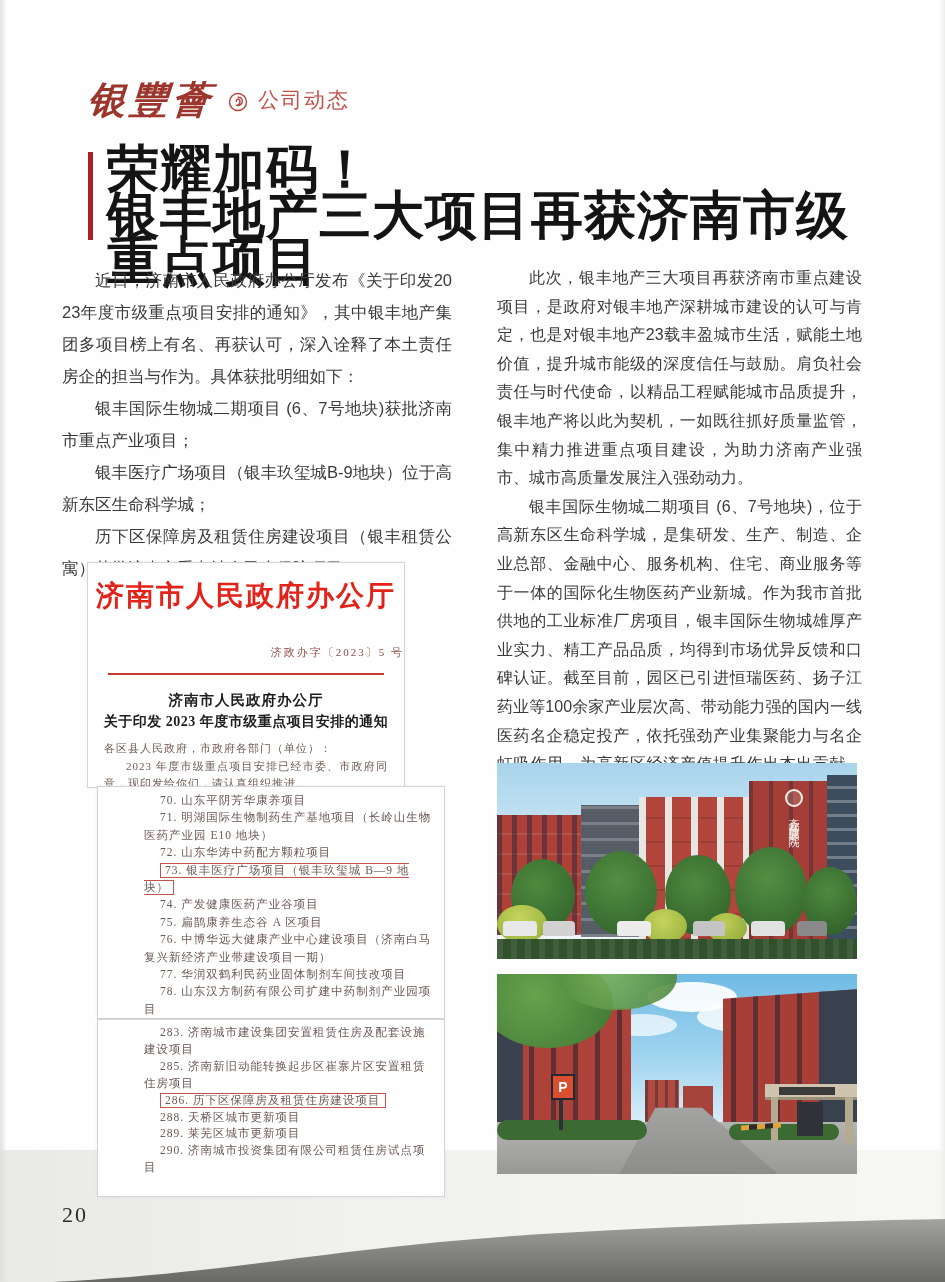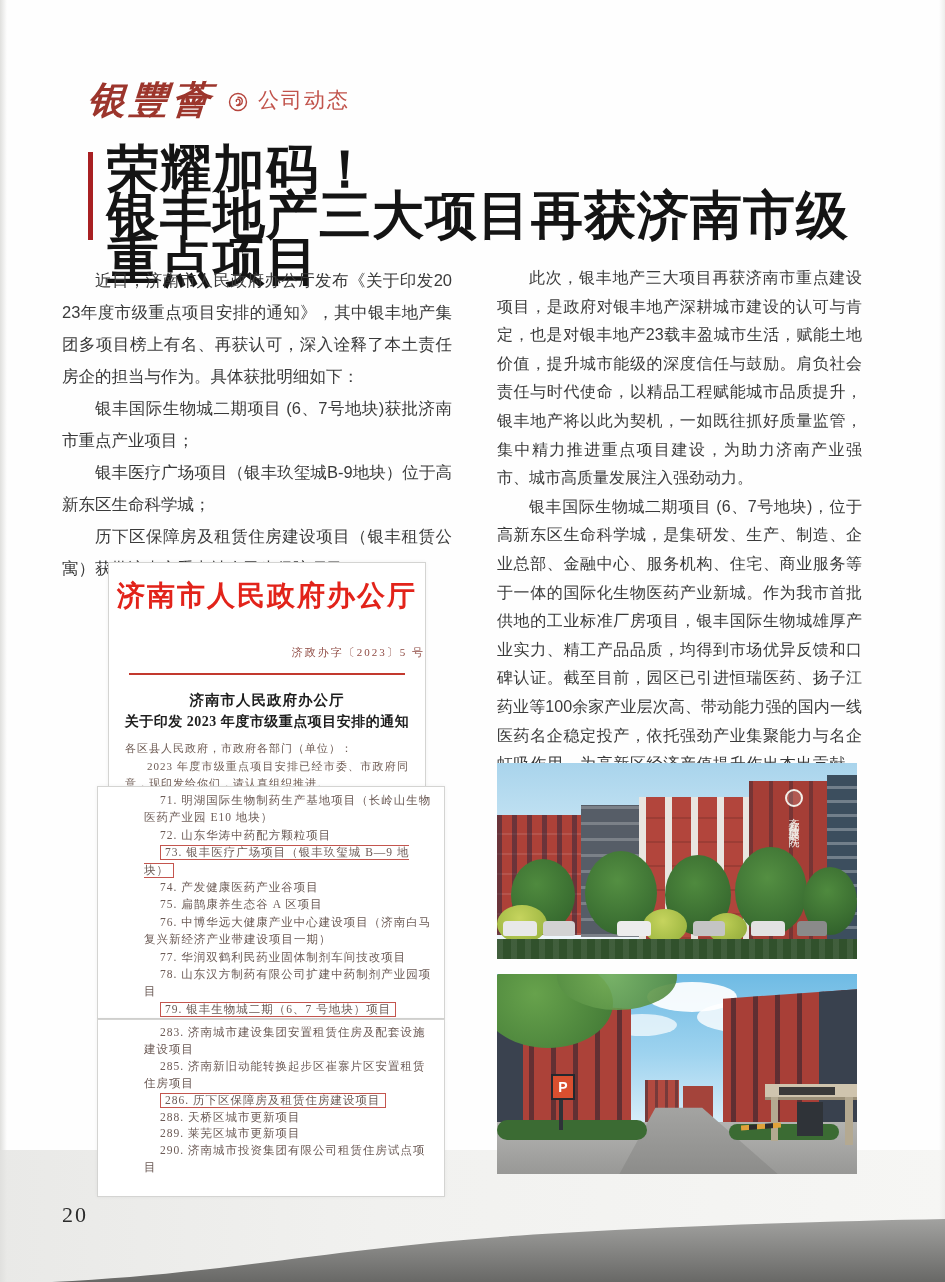--- a/index.html
+++ b/index.html
@@ -33,21 +33,21 @@
 
   
   .col{position:absolute;top:264px;z-index:2;text-align:justify;word-break:break-all;}
   .col-left{left:62px;width:390px;font-size:16.5px;line-height:32px;}
   .col-right{left:497px;width:365px;font-size:16px;line-height:28.6px;}
   .para{margin:0;text-indent:2em;color:#3a3a3a;}
 
   
   .doc-box{position:absolute;background:#fff;border:1px solid #d4d4d2;box-shadow:0 0 4px rgba(0,0,0,.05);
     z-index:2;font-family:"Liberation Serif",serif;}
-  .doc-letterhead{left:108px;top:562px;width:316px;height:224px;}
+  .doc-letterhead{left:87px;top:562px;width:316px;height:224px;}
   .doc-agency{position:absolute;left:0;top:14px;width:100%;text-align:center;
     color:#e2231a;font-weight:bold;font-size:28px;letter-spacing:2px;}
   .doc-number{position:absolute;left:0;top:82px;width:100%;text-align:right;
     color:#8f4a42;font-size:11px;letter-spacing:2px;}
   .doc-redline{position:absolute;left:20px;right:20px;top:110px;height:2px;background:#c3392e;}
   .doc-h1{position:absolute;left:0;top:128px;width:100%;text-align:center;
     color:#1d1d1d;font-weight:bold;font-size:14.5px;letter-spacing:1px;}
   .doc-h2{position:absolute;left:0;top:150px;width:100%;text-align:center;
     color:#1d1d1d;font-weight:bold;font-size:14px;letter-spacing:.5px;}
   .doc-salutation{position:absolute;left:16px;top:178px;width:284px;
@@ -179,20 +179,21 @@
     <div class="doc-agency">济南市人民政府办公厅</div>
     <div class="doc-number">济政办字〔2023〕5 号</div>
     <div class="doc-redline"></div>
     <div class="doc-h1">济南市人民政府办公厅</div>
     <div class="doc-h2">关于印发 2023 年度市级重点项目安排的通知</div>
     <div class="doc-salutation">各区县人民政府，市政府各部门（单位）：</div>
     <div class="doc-body">2023 年度市级重点项目安排已经市委、市政府同意，现印发给你们，请认真组织推进。</div>
   </div>
 
   <div class="doc-box doc-list-a">
+      <div class="doc-item">70. 山东平阴芳华康养项目</div>
       <div class="doc-item">71. 明湖国际生物制药生产基地项目（长岭山生物医药产业园 E10 地块）</div>
       <div class="doc-item">72. 山东华涛中药配方颗粒项目</div>
       <div class="doc-item"><span class="red-box">73. 银丰医疗广场项目（银丰玖玺城 B—9 地块）</span></div>
       <div class="doc-item">74. 产发健康医药产业谷项目</div>
       <div class="doc-item">75. 扁鹊康养生态谷 A 区项目</div>
       <div class="doc-item">76. 中博华远大健康产业中心建设项目（济南白马复兴新经济产业带建设项目一期）</div>
       <div class="doc-item">77. 华润双鹤利民药业固体制剂车间技改项目</div>
       <div class="doc-item">78. 山东汉方制药有限公司扩建中药制剂产业园项目</div>
       <div class="doc-item"><span class="red-box">79. 银丰生物城二期（6、7 号地块）项目</span></div>
       <div class="doc-item">80. 齐鲁安替制药有限公司高端制剂项目</div>

